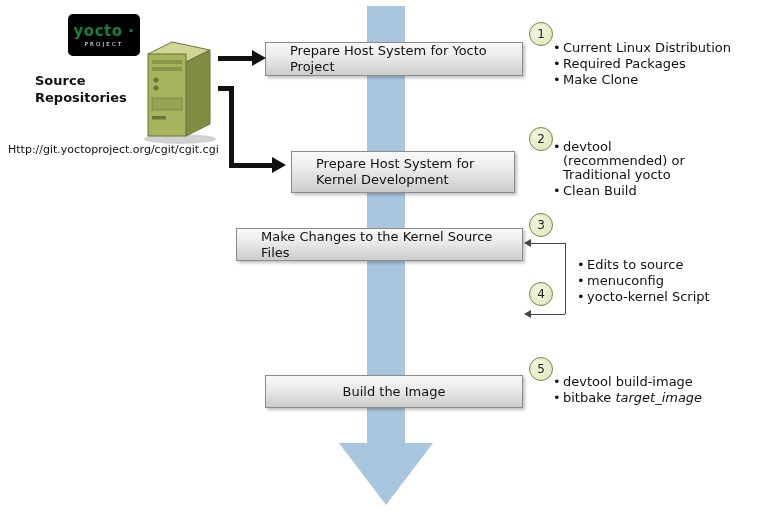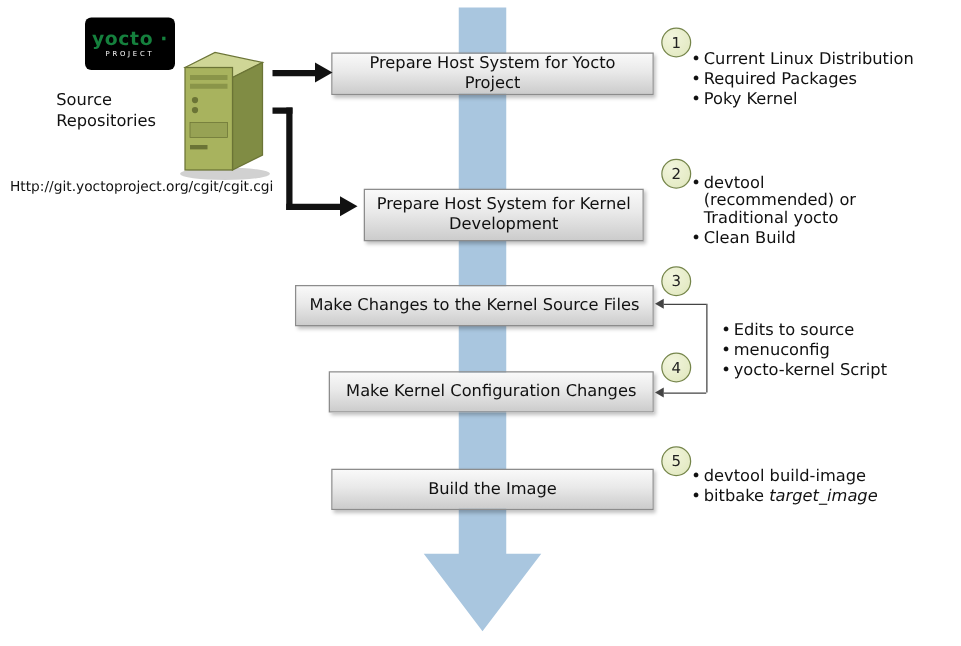--- a/index.html
+++ b/index.html
@@ -15,32 +15,32 @@
   .logo{
     position:absolute;left:68px;top:14px;width:72px;height:42px;background:#000;
     border-radius:5px;z-index:4;display:flex;flex-direction:column;align-items:center;justify-content:center;
   }
   .logo-text{color:#15803d;font-size:15px;font-weight:bold;line-height:16px;letter-spacing:0.5px;}
   .logo-sub{color:#fff;font-size:5.5px;letter-spacing:2.2px;margin-top:2px;}
 
   .server-svg{position:absolute;left:138px;top:38px;width:80px;height:108px;z-index:3;}
 
   .src-label{
-    position:absolute;left:45px;top:72px;width:104px;font-size:13px;font-weight:normal;
+    position:absolute;left:35px;top:72px;width:104px;font-size:13px;font-weight:bold;
     line-height:17px;z-index:2;
   }
   .url{position:absolute;left:8px;top:143px;font-size:11px;z-index:2;}
 
   
   .step-box{
     position:absolute;z-index:2;
     background:linear-gradient(180deg,#f9f9f9 0%,#e9e9e9 45%,#cccccc 100%);
     border:1px solid #8c8c8c;box-shadow:2px 2px 3px rgba(0,0,0,0.25);
-    display:flex;align-items:center;justify-content:center;text-align:center;
-    font-size:13px;line-height:16px;padding:0 8px;box-sizing:border-box;
+    display:flex;align-items:center;justify-content:center;
+    font-size:13px;line-height:16px;padding:0 24px;box-sizing:border-box;
   }
   .box1{left:265px;top:42px;width:258px;height:34px;}
   .box2{left:291px;top:151px;width:224px;height:42px;}
   .box3{left:236px;top:228px;width:287px;height:33px;}
   .box4{left:263px;top:297px;width:260px;height:33px;}
   .box5{left:265px;top:375px;width:258px;height:33px;}
 
   
   .badge{
     position:absolute;width:22px;height:22px;border-radius:50%;z-index:3;
@@ -115,39 +115,38 @@
   <div class="blk a1-shaft"></div>
   <div class="a1-head"></div>
   <div class="blk a2-stub"></div>
   <div class="blk a2-vert"></div>
   <div class="blk a2-horz"></div>
   <div class="a2-head"></div>
 
   <div class="step-box box1">Prepare Host System for Yocto Project</div>
   <div class="step-box box2">Prepare Host System for Kernel Development</div>
   <div class="step-box box3">Make Changes to the Kernel Source Files</div>
-  <div class="step-box box4">Make Kernel Configuration Changes</div>
   <div class="step-box box5">Build the Image</div>
 
   <div class="badge n1">1</div>
   <div class="badge n2">2</div>
   <div class="badge n3">3</div>
   <div class="badge n4">4</div>
   <div class="badge n5">5</div>
 
   <div class="br-line br-v"></div>
   <div class="br-line br-h3"></div>
   <div class="br-line br-h4"></div>
   <div class="br-ah br-ah3"></div>
   <div class="br-ah br-ah4"></div>
 
   <ul class="bullets l1">
     <li>Current Linux Distribution</li>
     <li>Required Packages</li>
-    <li>Poky Kernel</li>
+    <li>Make Clone</li>
   </ul>
 
   <ul class="bullets l2">
     <li>devtool (recommended) or Traditional yocto</li>
     <li>Clean Build</li>
   </ul>
 
   <ul class="bullets l34">
     <li>Edits to source</li>
     <li>menuconfig</li>

